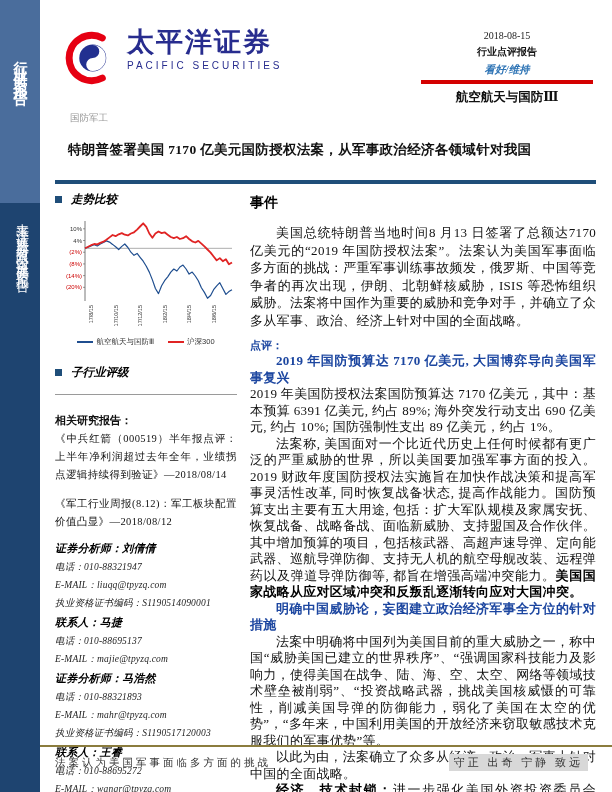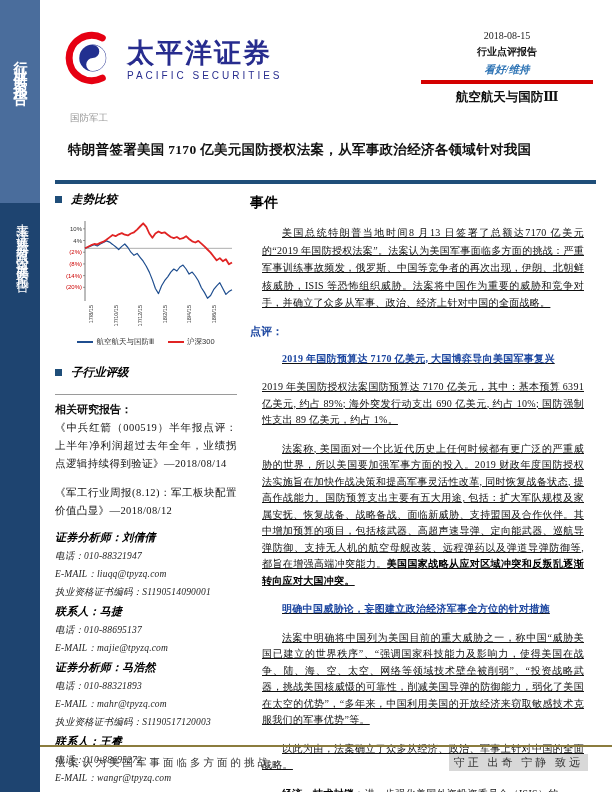--- a/index.html
+++ b/index.html
@@ -5,21 +5,21 @@
   html,body{margin:0;padding:0;background:#fff;}
   .page{position:relative;width:612px;height:792px;background:#fff;overflow:hidden;
         font-family:"Liberation Serif","DejaVu Serif",serif;color:#111;}
   
   .side-top{position:absolute;left:0;top:0;width:40px;height:203px;background:#4a6d9c;}
   .side-bottom{position:absolute;left:0;top:203px;width:40px;height:589px;background:#1e4470;}
   .vtext{writing-mode:vertical-rl;color:#fff;position:absolute;}
   .vtext-top{top:50px;left:11px;font-size:14px;font-weight:bold;letter-spacing:6px;}
   .vtext-bottom{top:10px;left:13px;font-size:13px;letter-spacing:3.5px;}
   
-  .logo{position:absolute;left:64px;top:28px;display:flex;align-items:center;gap:9px;}
+  .logo{position:absolute;left:64px;top:28px;display:flex;align-items:flex-start;gap:9px;}
   .logo-txt{display:flex;flex-direction:column;}
   .logo-cn{font-size:27px;font-weight:bold;color:#272c8e;letter-spacing:2px;font-family:"Liberation Sans","DejaVu Sans",sans-serif;line-height:1.1;}
   .logo-en{font-size:10px;letter-spacing:3px;color:#272c8e;font-family:"Liberation Sans","DejaVu Sans",sans-serif;margin-top:2px;}
   .hdr-right{position:absolute;right:19px;top:30px;width:172px;text-align:center;}
   .hdr-date{font-size:10px;color:#222;}
   .hdr-type{font-size:10px;font-weight:bold;margin-top:4px;color:#111;}
   .hdr-rating{font-size:10.5px;font-weight:bold;margin-top:4px;color:#2e74b5;font-style:italic;}
   .hdr-redline{height:4px;background:#d40000;margin-top:3px;}
   .hdr-industry{font-size:12.5px;font-weight:bold;margin-top:5px;color:#111;}
   .category{position:absolute;left:70px;top:112px;font-size:9.5px;color:#979797;}
@@ -28,29 +28,29 @@
   
   .lcol{position:absolute;left:55px;top:192px;width:182px;}
   .sec-head{display:flex;align-items:center;gap:9px;font-size:11.5px;font-weight:bold;font-style:italic;color:#000;}
   .sq{width:7px;height:7px;background:#1f4e79;flex:0 0 auto;}
   .chart{margin-top:8px;}
   .legend{display:flex;justify-content:center;gap:14px;font-size:7.5px;color:#333;font-family:"Liberation Sans","DejaVu Sans",sans-serif;}
   .leg-item{display:flex;align-items:center;}
   .leg-line{display:inline-block;width:16px;height:2px;margin-right:3px;}
   .sec2{margin-top:18px;}
   .ldivider{border:none;border-top:1px solid #9a9a9a;margin:14px 0 0 0;}
-  .related-head{font-size:11px;font-weight:bold;margin-top:7px;}
+  .related-head{font-size:11px;font-weight:bold;margin-top:18px;}
   .related-item{font-size:10.5px;line-height:18px;text-align:justify;letter-spacing:0.4px;margin-top:2px;color:#111;}
   .contacts{margin-top:3px;font-style:italic;}
   .c-line{font-size:9.5px;margin-bottom:5px;color:#222;letter-spacing:0.2px;}
   .c-line.bold{font-size:11px;font-weight:bold;color:#000;margin-top:2px;}
   
   .rcol{position:absolute;left:250px;top:194px;width:346px;}
   .event-head{font-size:14px;font-weight:bold;color:#000;}
-  .para{margin:12px;font-size:10px;line-height:16.5px;text-align:justify;letter-spacing:0.3px;color:#111;text-decoration:underline;}
+  .para{margin:0;font-size:13px;line-height:16.5px;text-align:justify;letter-spacing:0.3px;color:#111;}
   .event-para{margin-top:12px;line-height:17.5px;}
   .indent{text-indent:2em;}
   .comment-label{margin-top:9px;font-size:11px;font-weight:bold;color:#1c46a0;}
   .seg-blue{color:#1c46a0;font-weight:bold;}
   .seg-bold{font-weight:bold;color:#000;}
   
   .footer-line{position:absolute;left:40px;top:745px;width:572px;height:2px;background:#8b7c3e;}
   .footer-left{position:absolute;left:55px;top:756px;font-size:10.5px;letter-spacing:3px;color:#333;}
   .footer-right{position:absolute;right:24px;top:754px;font-size:11px;letter-spacing:3px;color:#333;background:#d8d8d8;padding:1px 5px;}
   svg text{font-family:"Liberation Sans","DejaVu Sans",sans-serif;}

